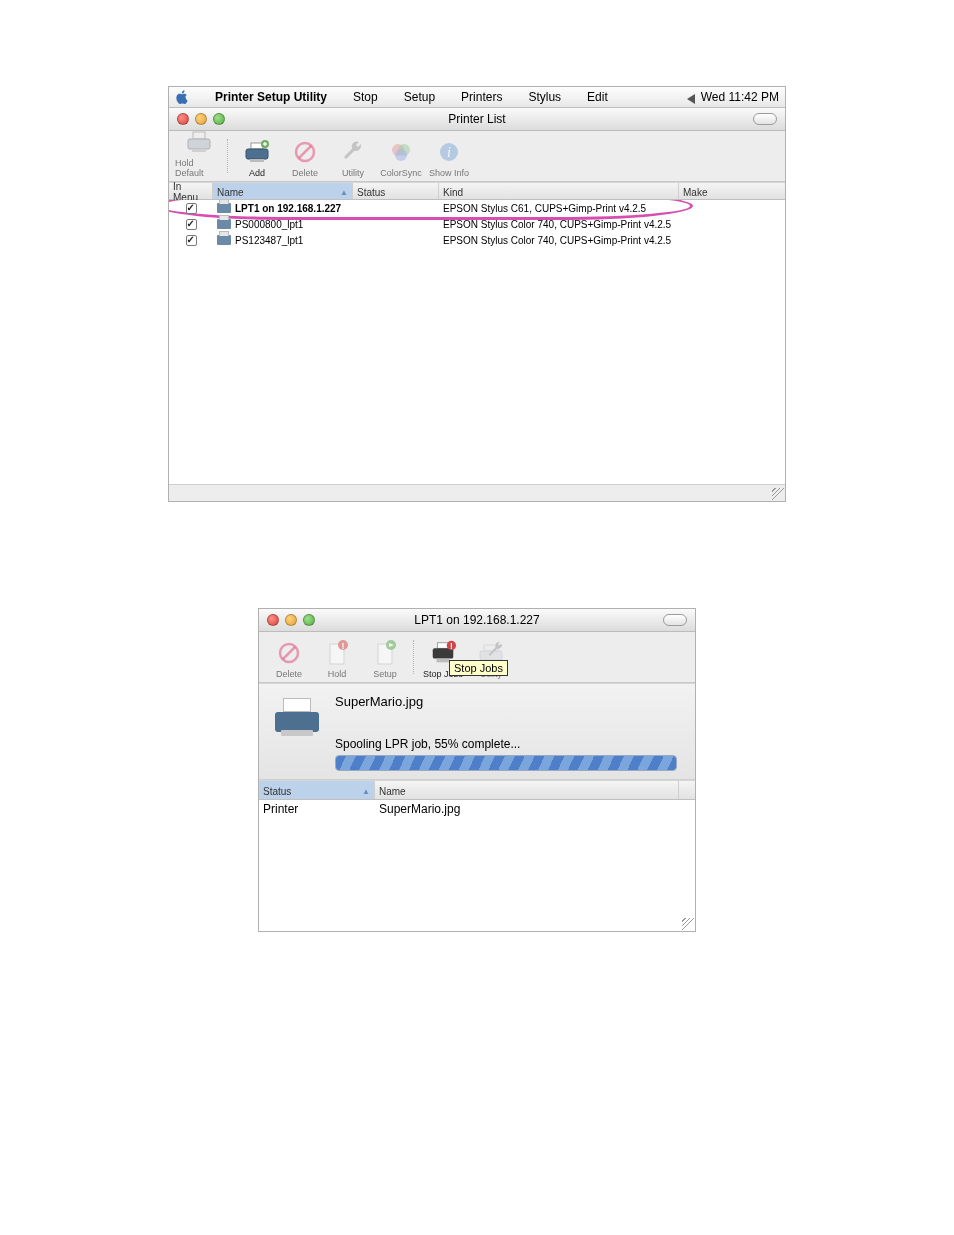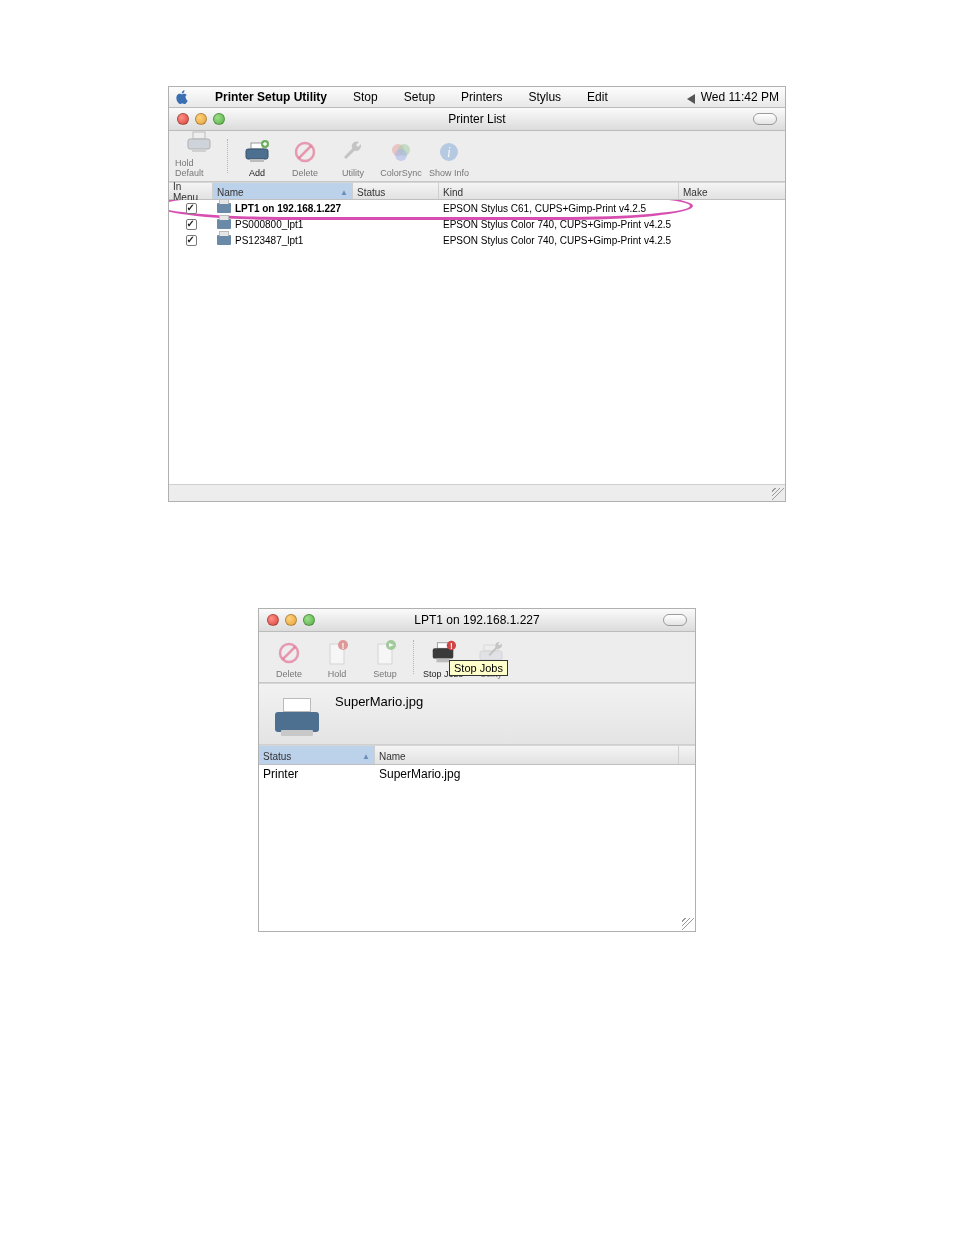--- a/index.html
+++ b/index.html
@@ -282,20 +282,26 @@
   </div>
 
   <div class="queue-status">
     <div class="big-printer">
       <div class="top"></div>
         <div class="body"></div>
         <div class="tray"></div>
     </div>
     <div style="flex:1;display:flex;flex-direction:column;gap:28px;">
       <div style="font-size:13px;">SuperMario.jpg</div>
+      <div>
+        <div style="font-size:12px;margin-bottom:4px;">Spooling LPR job, 55% complete...</div>
+        <div class="progress">
+          <div class="fill" style="width:100%"></div>
+        </div>
+      </div>
     </div>
   </div>
 
   <div class="list-head" style="height:18px;">
     <div class="col" style="width:116px;background:#bcd1ea;">
       <span>Status</span>
         <span class="sort">▲</span>
     </div>
     <div class="col" style="flex:1">
         <span>Name</span>

